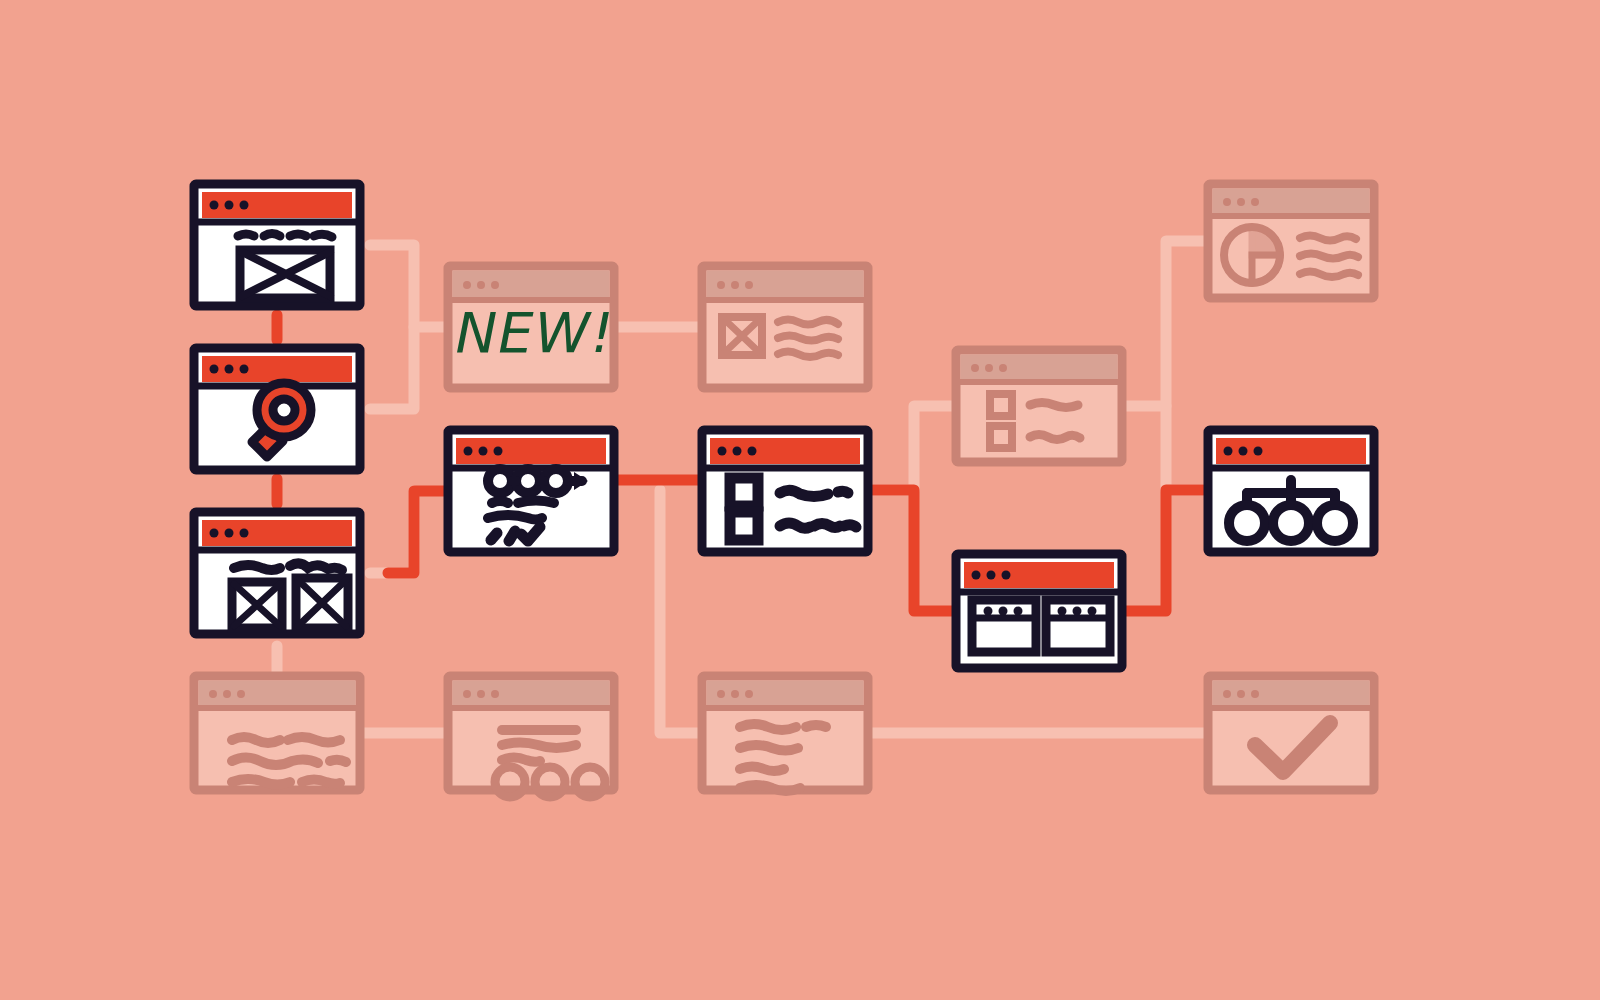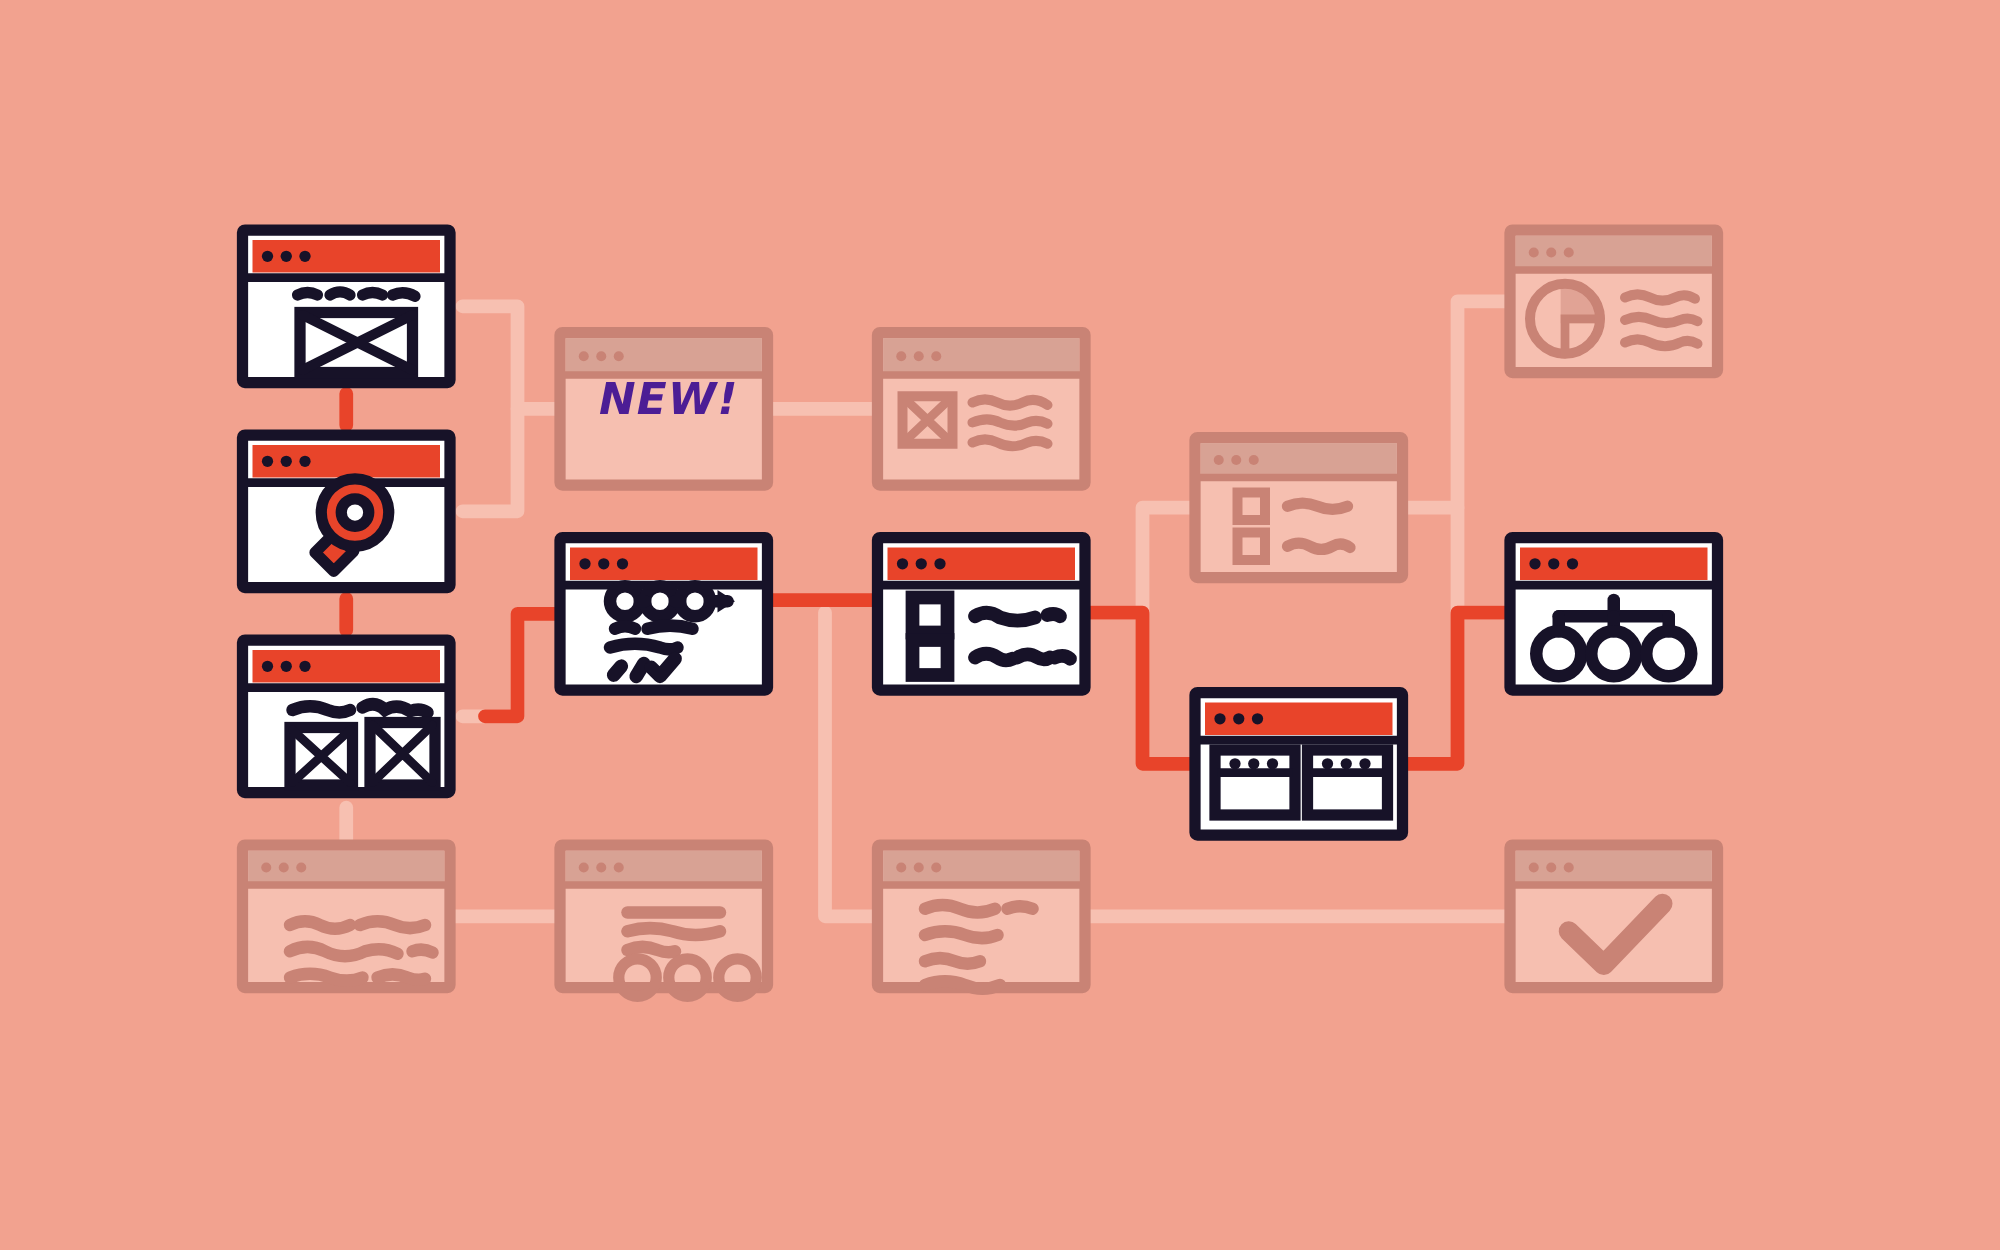--- a/index.html
+++ b/index.html
@@ -30,25 +30,25 @@
     width: 1600px; height: 1000px;
     pointer-events: none;
   }
   .new-text {
     position: absolute;
     left: 455px;
     top: 300px;
     width: 160px;
     text-align: center;
     font-family: "DejaVu Sans", sans-serif;
-    font-weight: bold;
+    font-weight: normal;
     font-style: italic;
-    font-size: 35px;
+    font-size: 56px;
     letter-spacing: 1px;
-    color: #4c1d95;
+    color: #14532d;
   }
 </style>
 </head>
 <body>
 
 <div id="stage">
 
   <svg id="diagram" viewBox="0 0 1600 1000">
 
     <g fill="none" stroke="#f7c0b1" stroke-width="11" stroke-linecap="round" stroke-linejoin="round">

